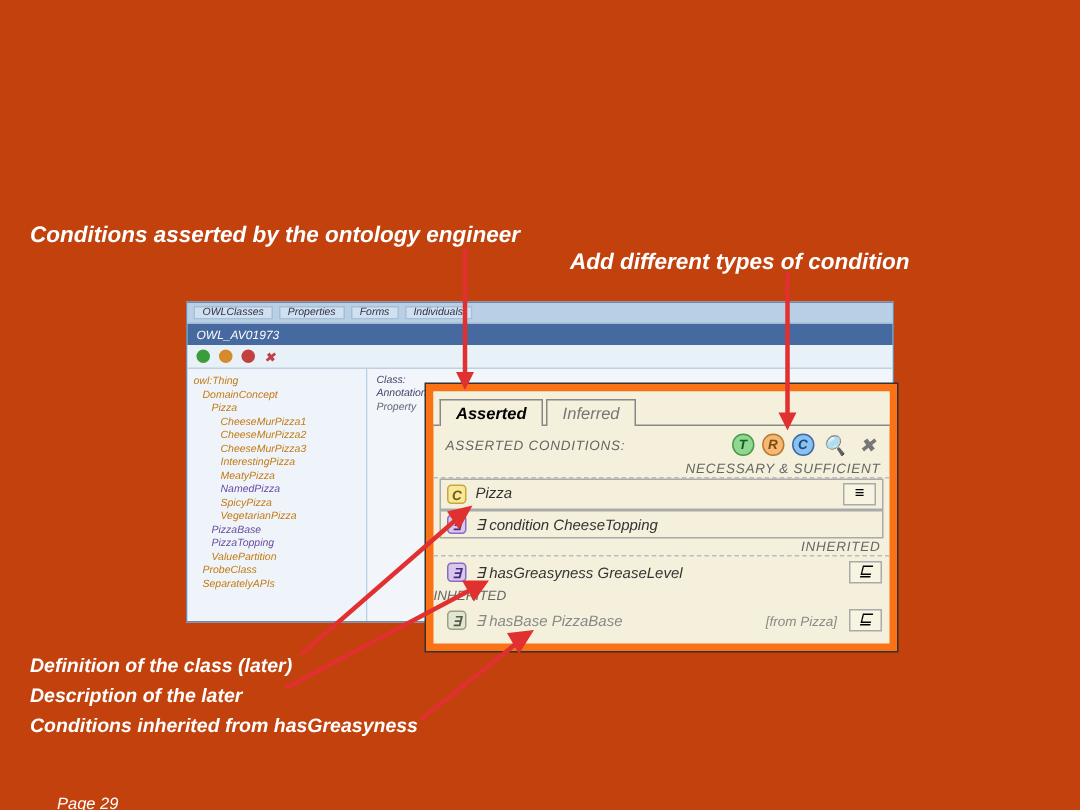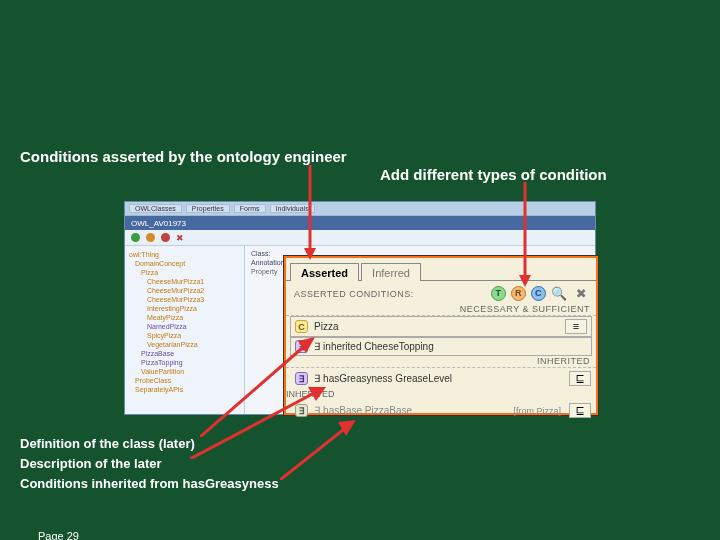--- a/index.html
+++ b/index.html
@@ -1,21 +1,22 @@
 <!DOCTYPE html>
 <html><head>
 <meta charset="utf-8">
 <style>
   * { box-sizing: border-box; margin: 0; padding: 0; }
   body { background: #ffffff; font-family: Arial, sans-serif; }
   .slide {
     width: 720px; height: 540px;
-    background: #14532d;
+    background: #c2410c;
     position: relative;
     overflow: hidden;
+    font-style: italic;
   }
   .caption-top1 {
     position: absolute; left: 20px; top: 148px;
     color: #ffffff; font-size: 15px; font-weight: bold;
   }
   .caption-top2 {
     position: absolute; left: 380px; top: 166px;
     color: #ffffff; font-size: 15px; font-weight: bold;
   }
   .caption-bottom {
@@ -64,23 +65,23 @@
   .pw-tree .i1 { padding-left:6px;} .pw-tree .i2 { padding-left:12px;} .pw-tree .i3 { padding-left:18px;}
   .pw-right {
     flex: 1; background: #f2f6fb; padding: 4px 6px; font-size: 7px; color: #445;
   }
   .pw-right .hdr { color: #446; margin-bottom: 2px; }
   .pw-right .cols { display:flex; gap: 80px; font-size:7px; color:#667; }
 
   
   .conditions-panel {
     position: absolute; left: 284px; top: 256px;
-    width: 314px; height: 159px;
+    width: 314px; height: 178px;
     background: #F5F0DC;
-    border: 2px solid #f97316;
+    border: 5px solid #f97316;
     box-shadow: 0 0 0 1px #333;
   }
   .cp-tabs {
     height: 22px;
     display: flex; align-items: flex-end;
     padding-left: 4px; gap: 2px;
     background: #F5F0DC;
     font-size: 11px;
   }
   .cp-tab {
@@ -229,21 +230,21 @@
       <span class="lead">
         <span class="mini-badge mb-yellow">C</span>
       </span>
       <span class="text">Pizza</span>
       <span class="right-sym">≡</span>
     </div>
     <div class="cond-row box">
       <span class="lead">
         <span class="mini-badge mb-purple">∃</span>
       </span>
-      <span class="text">∃ inherited CheeseTopping</span>
+      <span class="text">∃ condition CheeseTopping</span>
     </div>
 
     <div class="section-label">INHERITED</div>
     <div class="cond-row" style="padding-left:8px;">
       <span class="lead">
         <span class="mini-badge mb-purple">∃</span>
       </span>
       <span class="text">∃ hasGreasyness GreaseLevel</span>
       <span class="right-sym">⊑</span>
     </div>

